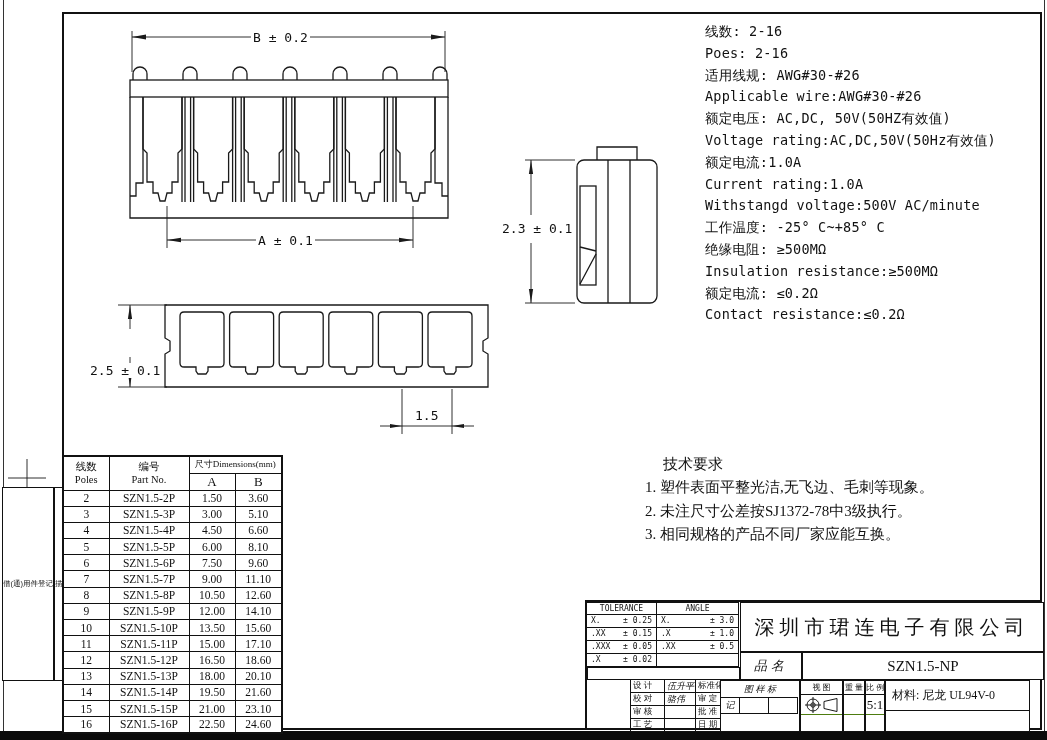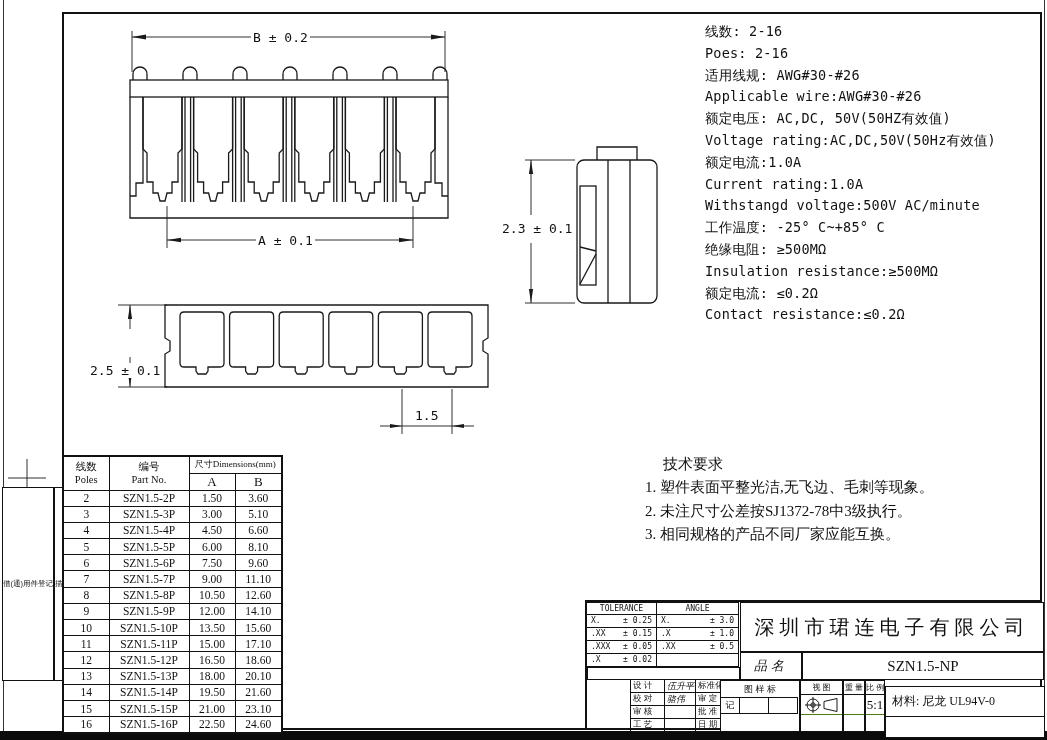--- a/index.html
+++ b/index.html
@@ -65,34 +65,34 @@
   .tiny { font-size:6.5px; font-style:normal; letter-spacing:-0.3px; }
   
   .company { left:153px; top:0; width:304px; height:50px; display:flex; align-items:center;
              justify-content:center; font-family:"Liberation Serif",serif; font-size:20px;
              letter-spacing:5px; white-space:nowrap;text-align:center; }
   .pn-label { left:153px; top:50px; width:62px; height:28px; display:flex; align-items:center;
               justify-content:center; font-size:13px; font-family:"Liberation Serif",serif;
               font-style:italic; letter-spacing:4px; }
   .pn-value { left:215px; top:50px; width:242px; height:28px; display:flex; align-items:center;
               justify-content:center; font-family:"Liberation Serif",serif; font-size:15px; }
-  .markbox { left:133px; top:78px; width:80px; height:52px; }
+  .markbox { left:133px; top:78px; width:80px; height:52px;font-style:italic; }
   .mark-r1 { position:absolute; left:0; top:0; width:78px; height:16px; text-align:center;
              font-size:9px; line-height:16px; }
   .mark-r2 { position:absolute; left:0; top:16px; width:78px; height:17px; display:flex; }
   .mark-r2 span { border:1px solid #111; margin-left:-1px; font-size:9px; line-height:15px; text-align:center; }
   .viewbox { left:213px; top:78px; width:43px; height:52px; }
   .weightbox { left:256px; top:78px; width:22px; height:52px; }
   .scalebox { left:278px; top:78px; width:20px; height:52px; }
   .colhead { position:absolute; left:0; top:0; right:0; height:14px; border-bottom:1px solid #111;
              font-size:8px; line-height:13px; text-align:center; white-space:nowrap; overflow:hidden; }
   .colval { position:absolute; left:0; top:14px; right:0; height:20px; border-bottom:1px solid #4d7c0f;
             display:flex; align-items:center; justify-content:center; font-size:13px;
             font-family:"Liberation Serif",serif; }
-  .matbox { left:298px; top:84px; width:160px; height:52px; }
+  .matbox { left:298px; top:78px; width:145px; height:52px; }
   .mat1 { position:absolute; left:0; top:0; right:0; height:30px; border-bottom:1px solid #111;
           display:flex; align-items:center; padding-left:6px; font-size:12px;
           font-family:"Liberation Serif",serif; white-space:pre; }
   .mat2 { position:absolute; left:0; top:30px; right:0; bottom:0; display:flex; align-items:center;
           padding-left:6px; font-size:12px; font-family:"Liberation Serif",serif;margin-top:44px; }
 </style>
 </head>
 <body>
 
 <div id="sheet">

